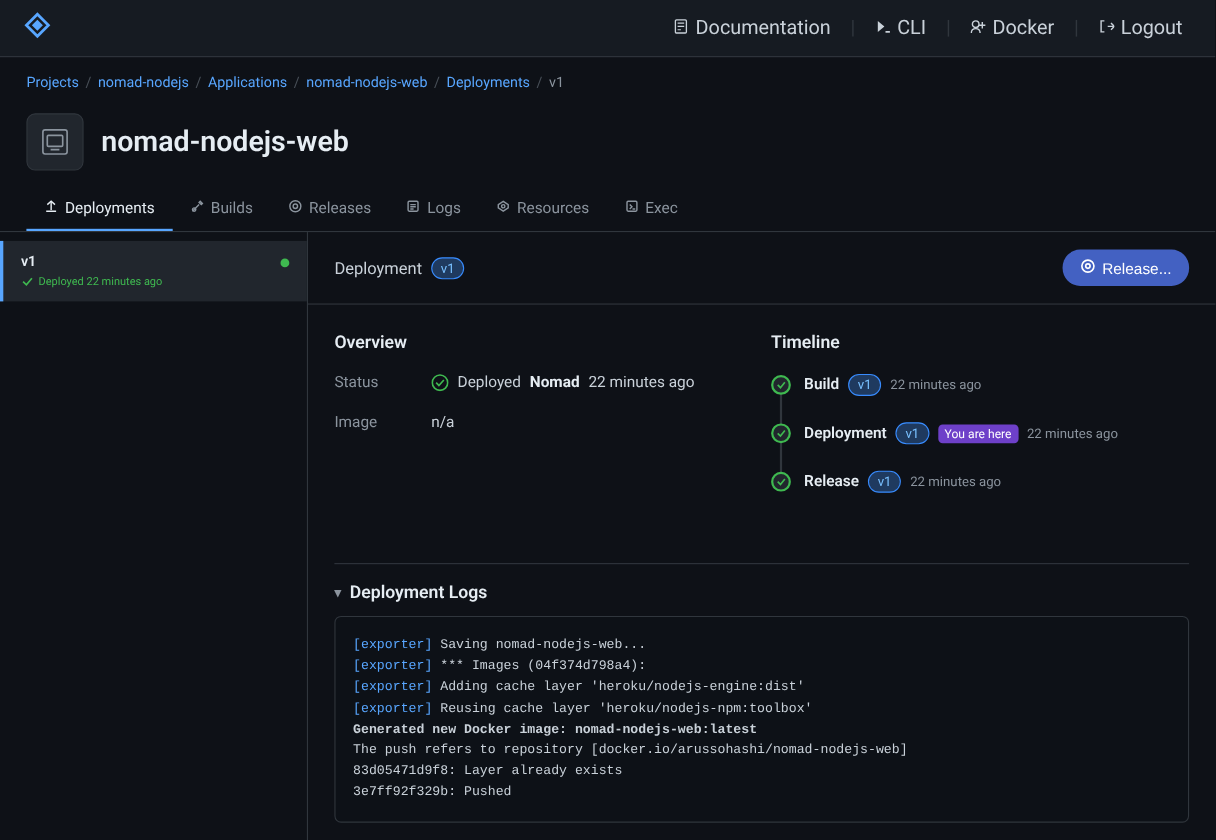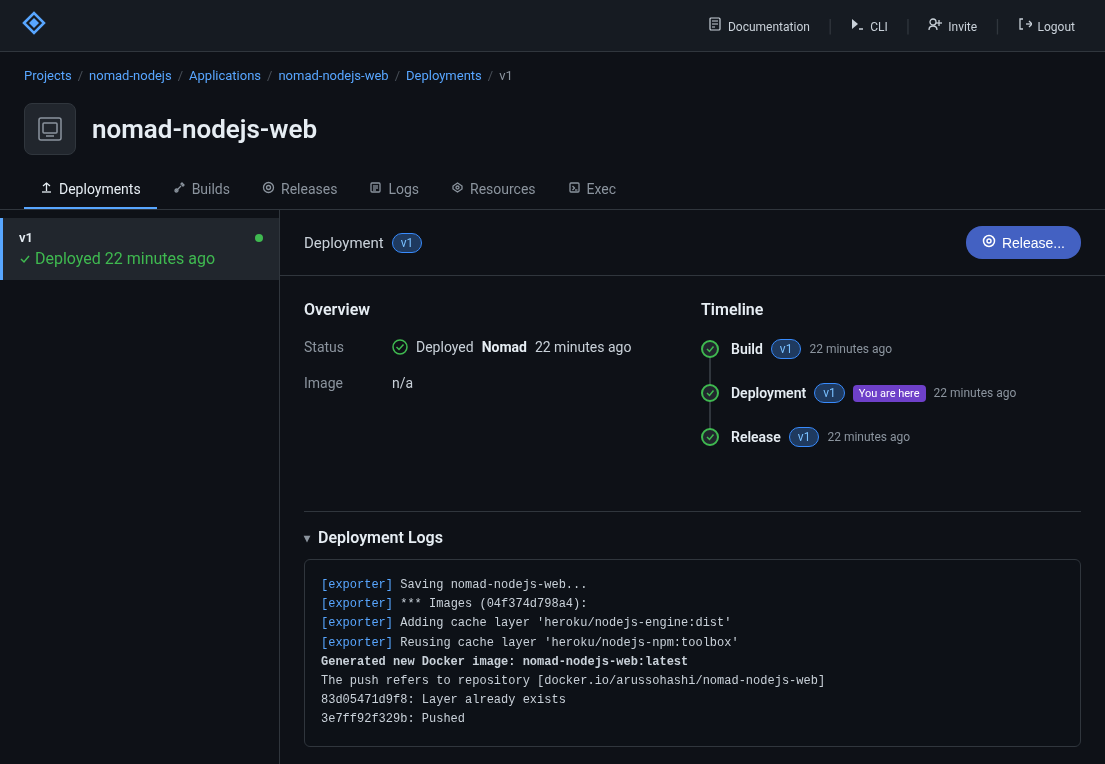--- a/index.html
+++ b/index.html
@@ -31,26 +31,26 @@
       font-size: 22px;
       font-weight: bold;
     }
     .topnav-links {
       display: flex;
       align-items: center;
       gap: 8px;
     }
     .topnav-link {
       display: flex;
-      align-items: flex-end;
+      align-items: flex-start;
       gap: 6px;
       color: #c9d1d9;
       text-decoration: none;
       padding: 6px 10px;
-      font-size: 12px;
+      font-size: 18px;
       cursor: pointer;
     }
     .topnav-separator {
       color: #30363d;
       font-size: 18px;
     }
 
     
     .breadcrumb {
       padding: 16px 24px 8px;
@@ -146,21 +146,21 @@
       width: 8px;
       height: 8px;
       background: #3fb950;
       border-radius: 50%;
       margin-left: auto;
     }
     .deployed-label {
       display: flex;
       align-items: center;
       gap: 4px;
-      font-size: 16px;
+      font-size: 10px;
       color: #3fb950;
     }
 
     
     .detail-panel {
       flex: 1;
       padding: 0;
       overflow-y: auto;
     }
 
@@ -396,21 +396,21 @@
     <span class="topnav-separator">|</span>
     <a class="topnav-link">
       <span>
         <svg width="14" height="14" viewBox="0 0 14 14" fill="none" stroke="currentColor" stroke-width="1.3">
           <circle cx="5" cy="5" r="3"></circle>
           <path d="M1 13 C1 10 3 9 5 9 C7 9 9 10 9 13"></path>
           <line x1="11" y1="3" x2="11" y2="9"></line>
           <line x1="8" y1="6" x2="14" y2="6"></line>
         </svg>
       </span>
-      <span>Invite</span>
+      <span>Docker</span>
     </a>
     <span class="topnav-separator">|</span>
     <a class="topnav-link">
       <span>
         <svg width="14" height="14" viewBox="0 0 14 14" fill="none" stroke="currentColor" stroke-width="1.3">
           <path d="M5 2 H2 V12 H5"></path>
           <line x1="8" y1="7" x2="14" y2="7"></line>
           <polyline points="11,4 14,7 11,10"></polyline>
         </svg>
       </span>

